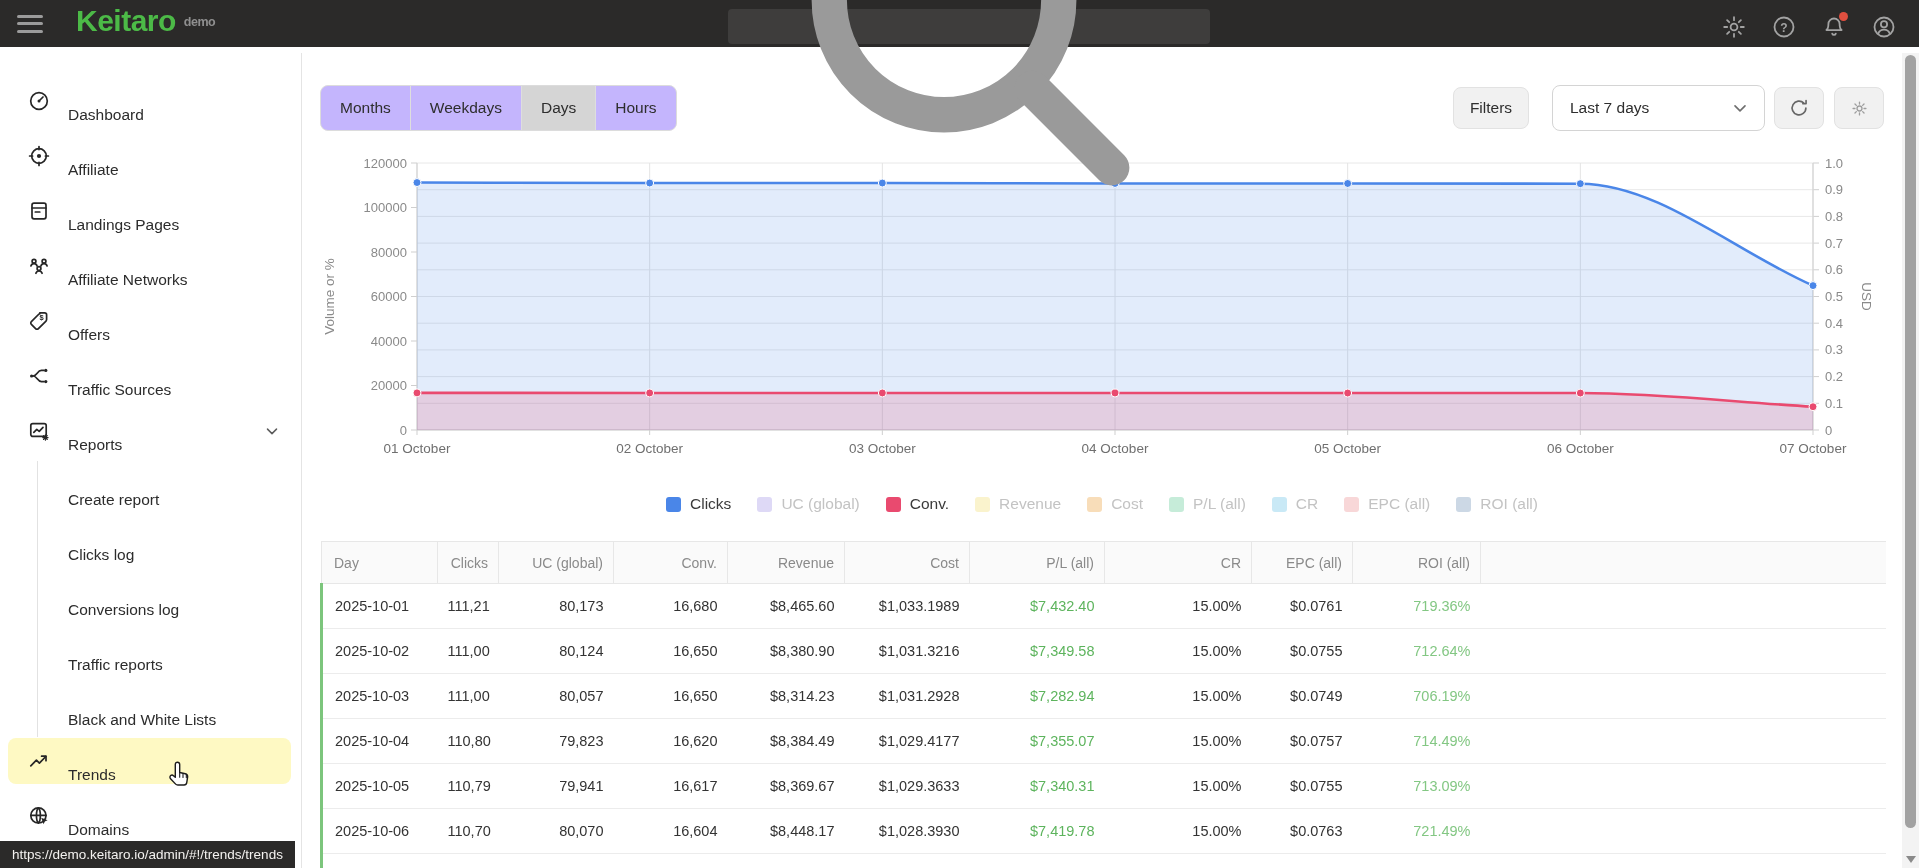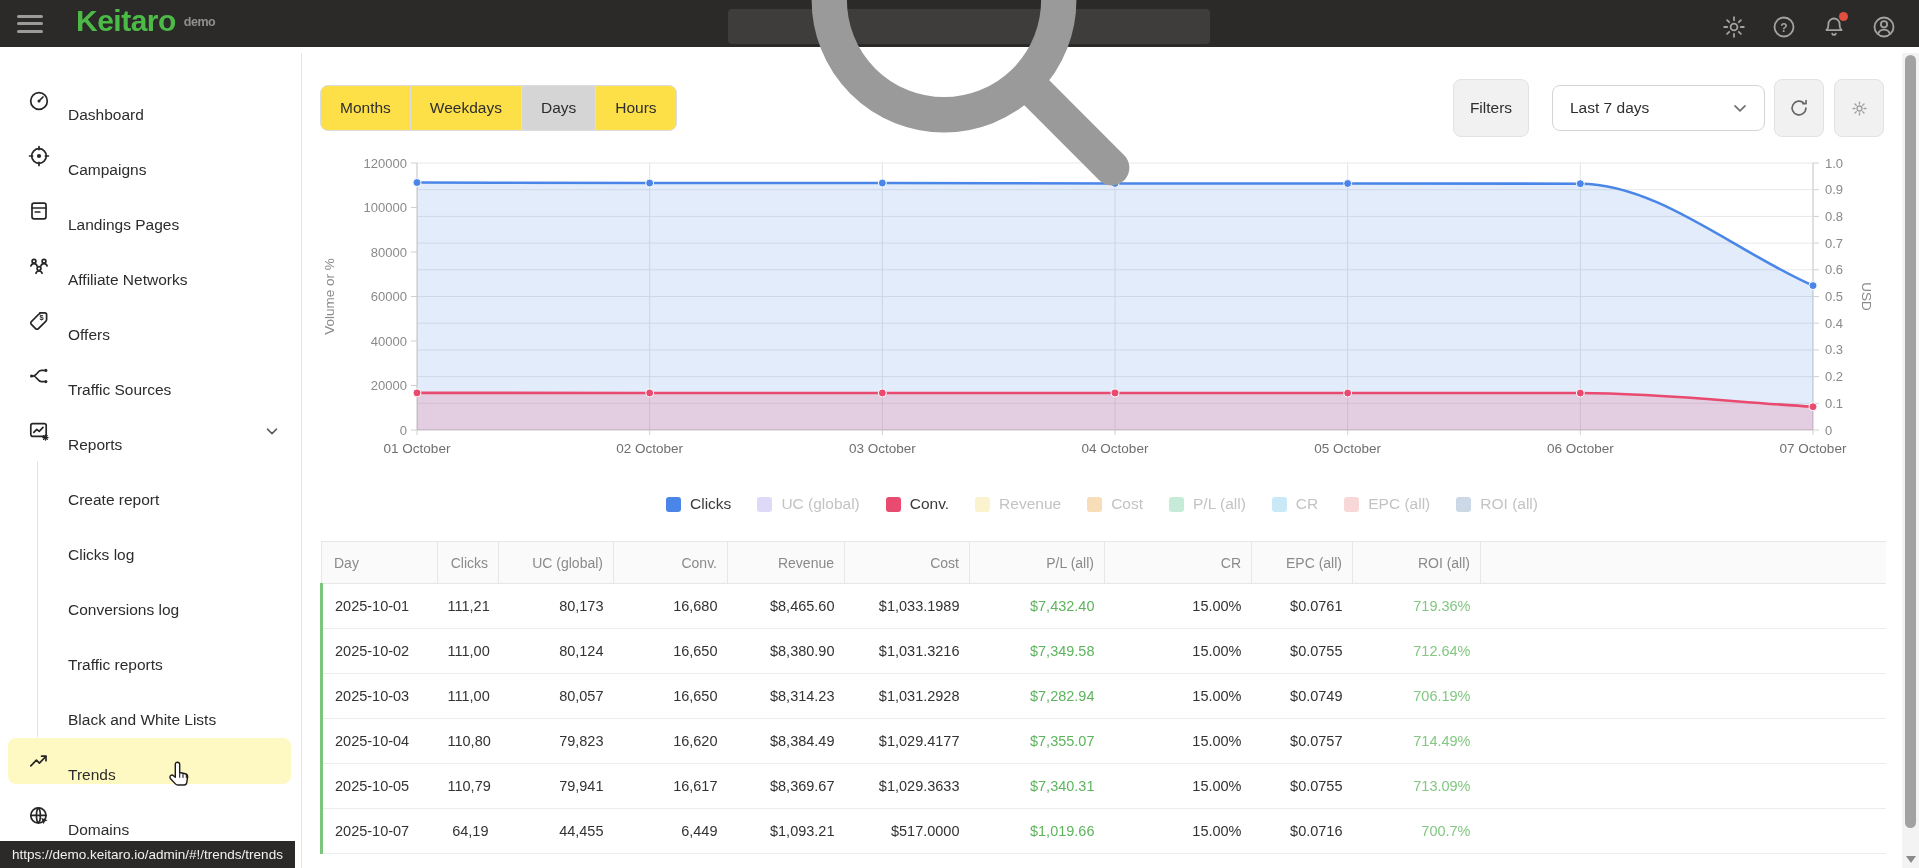--- a/index.html
+++ b/index.html
@@ -30,26 +30,26 @@
   .sb-row.active { background:#fef9c3; }
   .sb-row.sub { padding-left:60px; }
   .sb-icon { width:22px; height:22px; color:#262626; flex:none; display:inline-flex; }
   .sb-icon svg { width:22px; height:22px; }
   .sb-label { margin-left:18px; font-size:15.5px; color:#2c2c2c; white-space:nowrap;margin-top:28px; }
   .sb-row.sub .sb-label { margin-left:0; }
   .sb-chevron { margin-left:auto; margin-right:10px; color:#5d5d5d; display:inline-flex; }
   
   .content { position:absolute; left:302px; top:53px; right:17px; bottom:0; background:#fff; padding:32px 18px 0 18px; overflow:hidden; }
   .toolbar { display:flex; align-items:center; height:46px; }
-  .tabs { display:flex; border:1px solid #dcdcdc; border-radius:8px; overflow:hidden; background:#fde047; height:46px; }
+  .tabs { display:flex; border:1px solid #dcdcdc; border-radius:8px; overflow:hidden; background:#c4b5fd; height:46px; }
   .tab { padding:0 19px; font-size:15.5px; line-height:44px; color:#2e2e2e; cursor:pointer; border-right:1px solid #dedede; }
   .tab:last-child { border-right:none; }
   .tab.active { background:#d5d5d5; }
   .toolbar-right { margin-left:auto; display:flex; align-items:center; }
-  .btn { height:58px; border:1px solid #e2e2e2; background:#f1f1f1; border-radius:8px; font-size:15.5px; color:#2e2e2e; display:flex; align-items:center; justify-content:center; cursor:pointer; }
+  .btn { height:42px; border:1px solid #e2e2e2; background:#f1f1f1; border-radius:8px; font-size:15.5px; color:#2e2e2e; display:flex; align-items:center; justify-content:center; cursor:pointer; }
   .btn-filters { width:76px; margin-right:23px; }
   .select { width:213px; height:46px; background:#fff; border:1px solid #d4d4d4; border-radius:8px; display:flex; align-items:center; padding:0 14px 0 17px; font-size:15.5px; cursor:pointer; margin-right:9px; }
   .select .chev { margin-left:auto; display:inline-flex; color:#6f6f6f; }
   .btn-icon { width:50px; margin-right:10px; color:#666; }
   .btn-icon:last-child { margin-right:0; }
   .btn-icon.dim { color:#9e9e9e; }
   
   .chart-wrap { margin-top:9px; }
   .legend { margin-top:21px; display:flex; justify-content:center; align-items:center; gap:26px; }
   .legend-item { display:flex; align-items:center; gap:9px; cursor:pointer; font-size:15.5px; }
@@ -140,21 +140,21 @@
       </div>
       <div class="sb-slot">
         <div class="sb-row">
           <span class="sb-icon">
             <svg viewBox="0 0 22 22" fill="none" stroke="currentColor" stroke-width="1.7" stroke-linecap="round" stroke-linejoin="round">
               <circle cx="11" cy="11" r="7.3"></circle>
               <circle cx="11" cy="11" r="2.1" fill="currentColor" stroke="none"></circle>
               <path d="M11 1.6v3M11 17.4v3M1.6 11h3M17.4 11h3"></path>
             </svg>
           </span>
-          <span class="sb-label">Campaigns</span>
+          <span class="sb-label">Affiliate</span>
         </div>
       </div>
       <div class="sb-slot">
         <div class="sb-row">
           <span class="sb-icon">
             <svg viewBox="0 0 22 22" fill="none" stroke="currentColor" stroke-width="1.7" stroke-linecap="round" stroke-linejoin="round">
               <rect x="4" y="3.2" width="14" height="15.6" rx="2"></rect>
               <path d="M4 8h14M7.3 12h4.5"></path>
             </svg>
           </span>
@@ -526,20 +526,33 @@
           <td>16,617</td>
           <td>$8,369.67</td>
           <td>$1,029.3633</td>
           <td class="green">$7,340.31</td>
           <td>15.00%</td>
           <td>$0.0755</td>
           <td class="green-light">713.09%</td>
           <td></td>
         </tr>
         <tr>
+          <td>2025-10-06</td>
+          <td>110,70</td>
+          <td>80,070</td>
+          <td>16,604</td>
+          <td>$8,448.17</td>
+          <td>$1,028.3930</td>
+          <td class="green">$7,419.78</td>
+          <td>15.00%</td>
+          <td>$0.0763</td>
+          <td class="green-light">721.49%</td>
+          <td></td>
+        </tr>
+        <tr>
           <td>2025-10-07</td>
           <td>64,19</td>
           <td>44,455</td>
           <td>6,449</td>
           <td>$1,093.21</td>
           <td>$517.0000</td>
           <td class="green">$1,019.66</td>
           <td>15.00%</td>
           <td>$0.0716</td>
           <td class="green-light">700.7%</td>

